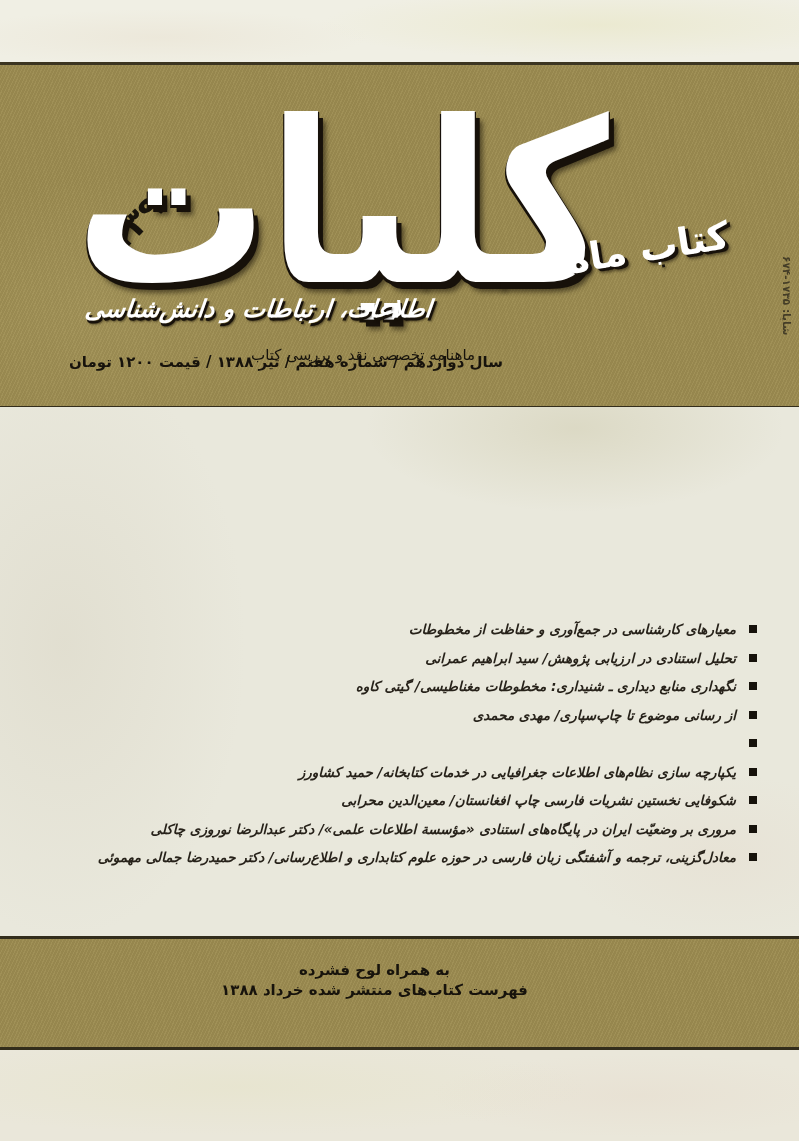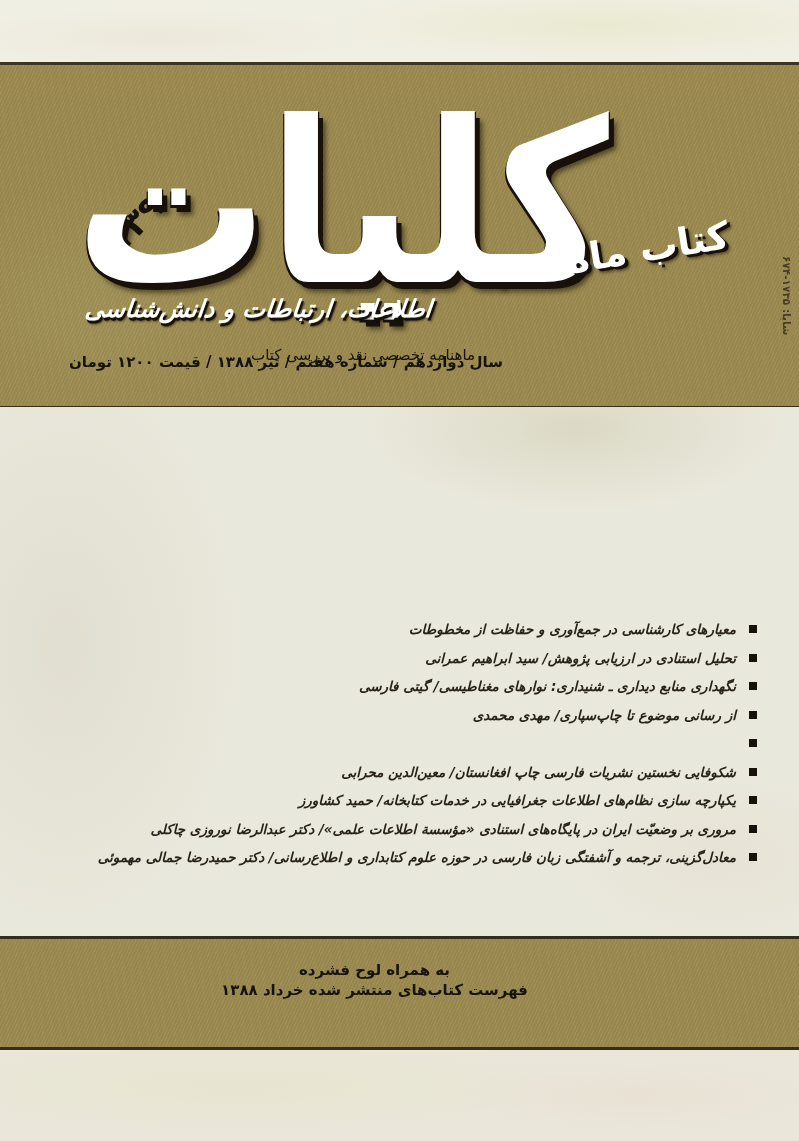--- a/index.html
+++ b/index.html
@@ -144,36 +144,36 @@
       <li>
         <span class="sq"></span>
         <span class="t">معیارهای کارشناسی در جمع‌آوری و حفاظت از مخطوطات</span>
       </li>
       <li>
         <span class="sq"></span>
         <span class="t">تحلیل استنادی در ارزیابی پژوهش/ سید ابراهیم عمرانی</span>
       </li>
       <li>
         <span class="sq"></span>
-        <span class="t">نگهداری منابع دیداری ـ شنیداری: نوارهای مغناطیسی/ گیتی فارسی</span>
+        <span class="t">نگهداری منابع دیداری ـ شنیداری: مخطوطات مغناطیسی/ گیتی کاوه</span>
       </li>
       <li>
         <span class="sq"></span>
         <span class="t">از رسانی موضوع تا چاپ‌سپاری/ مهدی محمدی</span>
       </li>
       <li>
         <span class="sq"></span>
       </li>
       <li>
         <span class="sq"></span>
-        <span class="t">شکوفایی نخستین نشریات فارسی چاپ افغانستان/ معین‌الدین محرابی</span>
+        <span class="t">یکپارچه سازی نظام‌های اطلاعات جغرافیایی در خدمات کتابخانه/ حمید کشاورز</span>
       </li>
       <li>
         <span class="sq"></span>
-        <span class="t">یکپارچه سازی نظام‌های اطلاعات جغرافیایی در خدمات کتابخانه/ حمید کشاورز</span>
+        <span class="t">شکوفایی نخستین نشریات فارسی چاپ افغانستان/ معین‌الدین محرابی</span>
       </li>
       <li>
         <span class="sq"></span>
         <span class="t">مروری بر وضعیّت ایران در پایگاه‌های استنادی «مؤسسة اطلاعات علمی»/ دکتر عبدالرضا نوروزی چاکلی</span>
       </li>
       <li>
         <span class="sq"></span>
         <span class="t">معادل‌گزینی، ترجمه و آشفتگی زبان فارسی در حوزه علوم کتابداری و اطلاع‌رسانی/ دکتر حمیدرضا جمالی مهموئی</span>
       </li>
     </ul>

